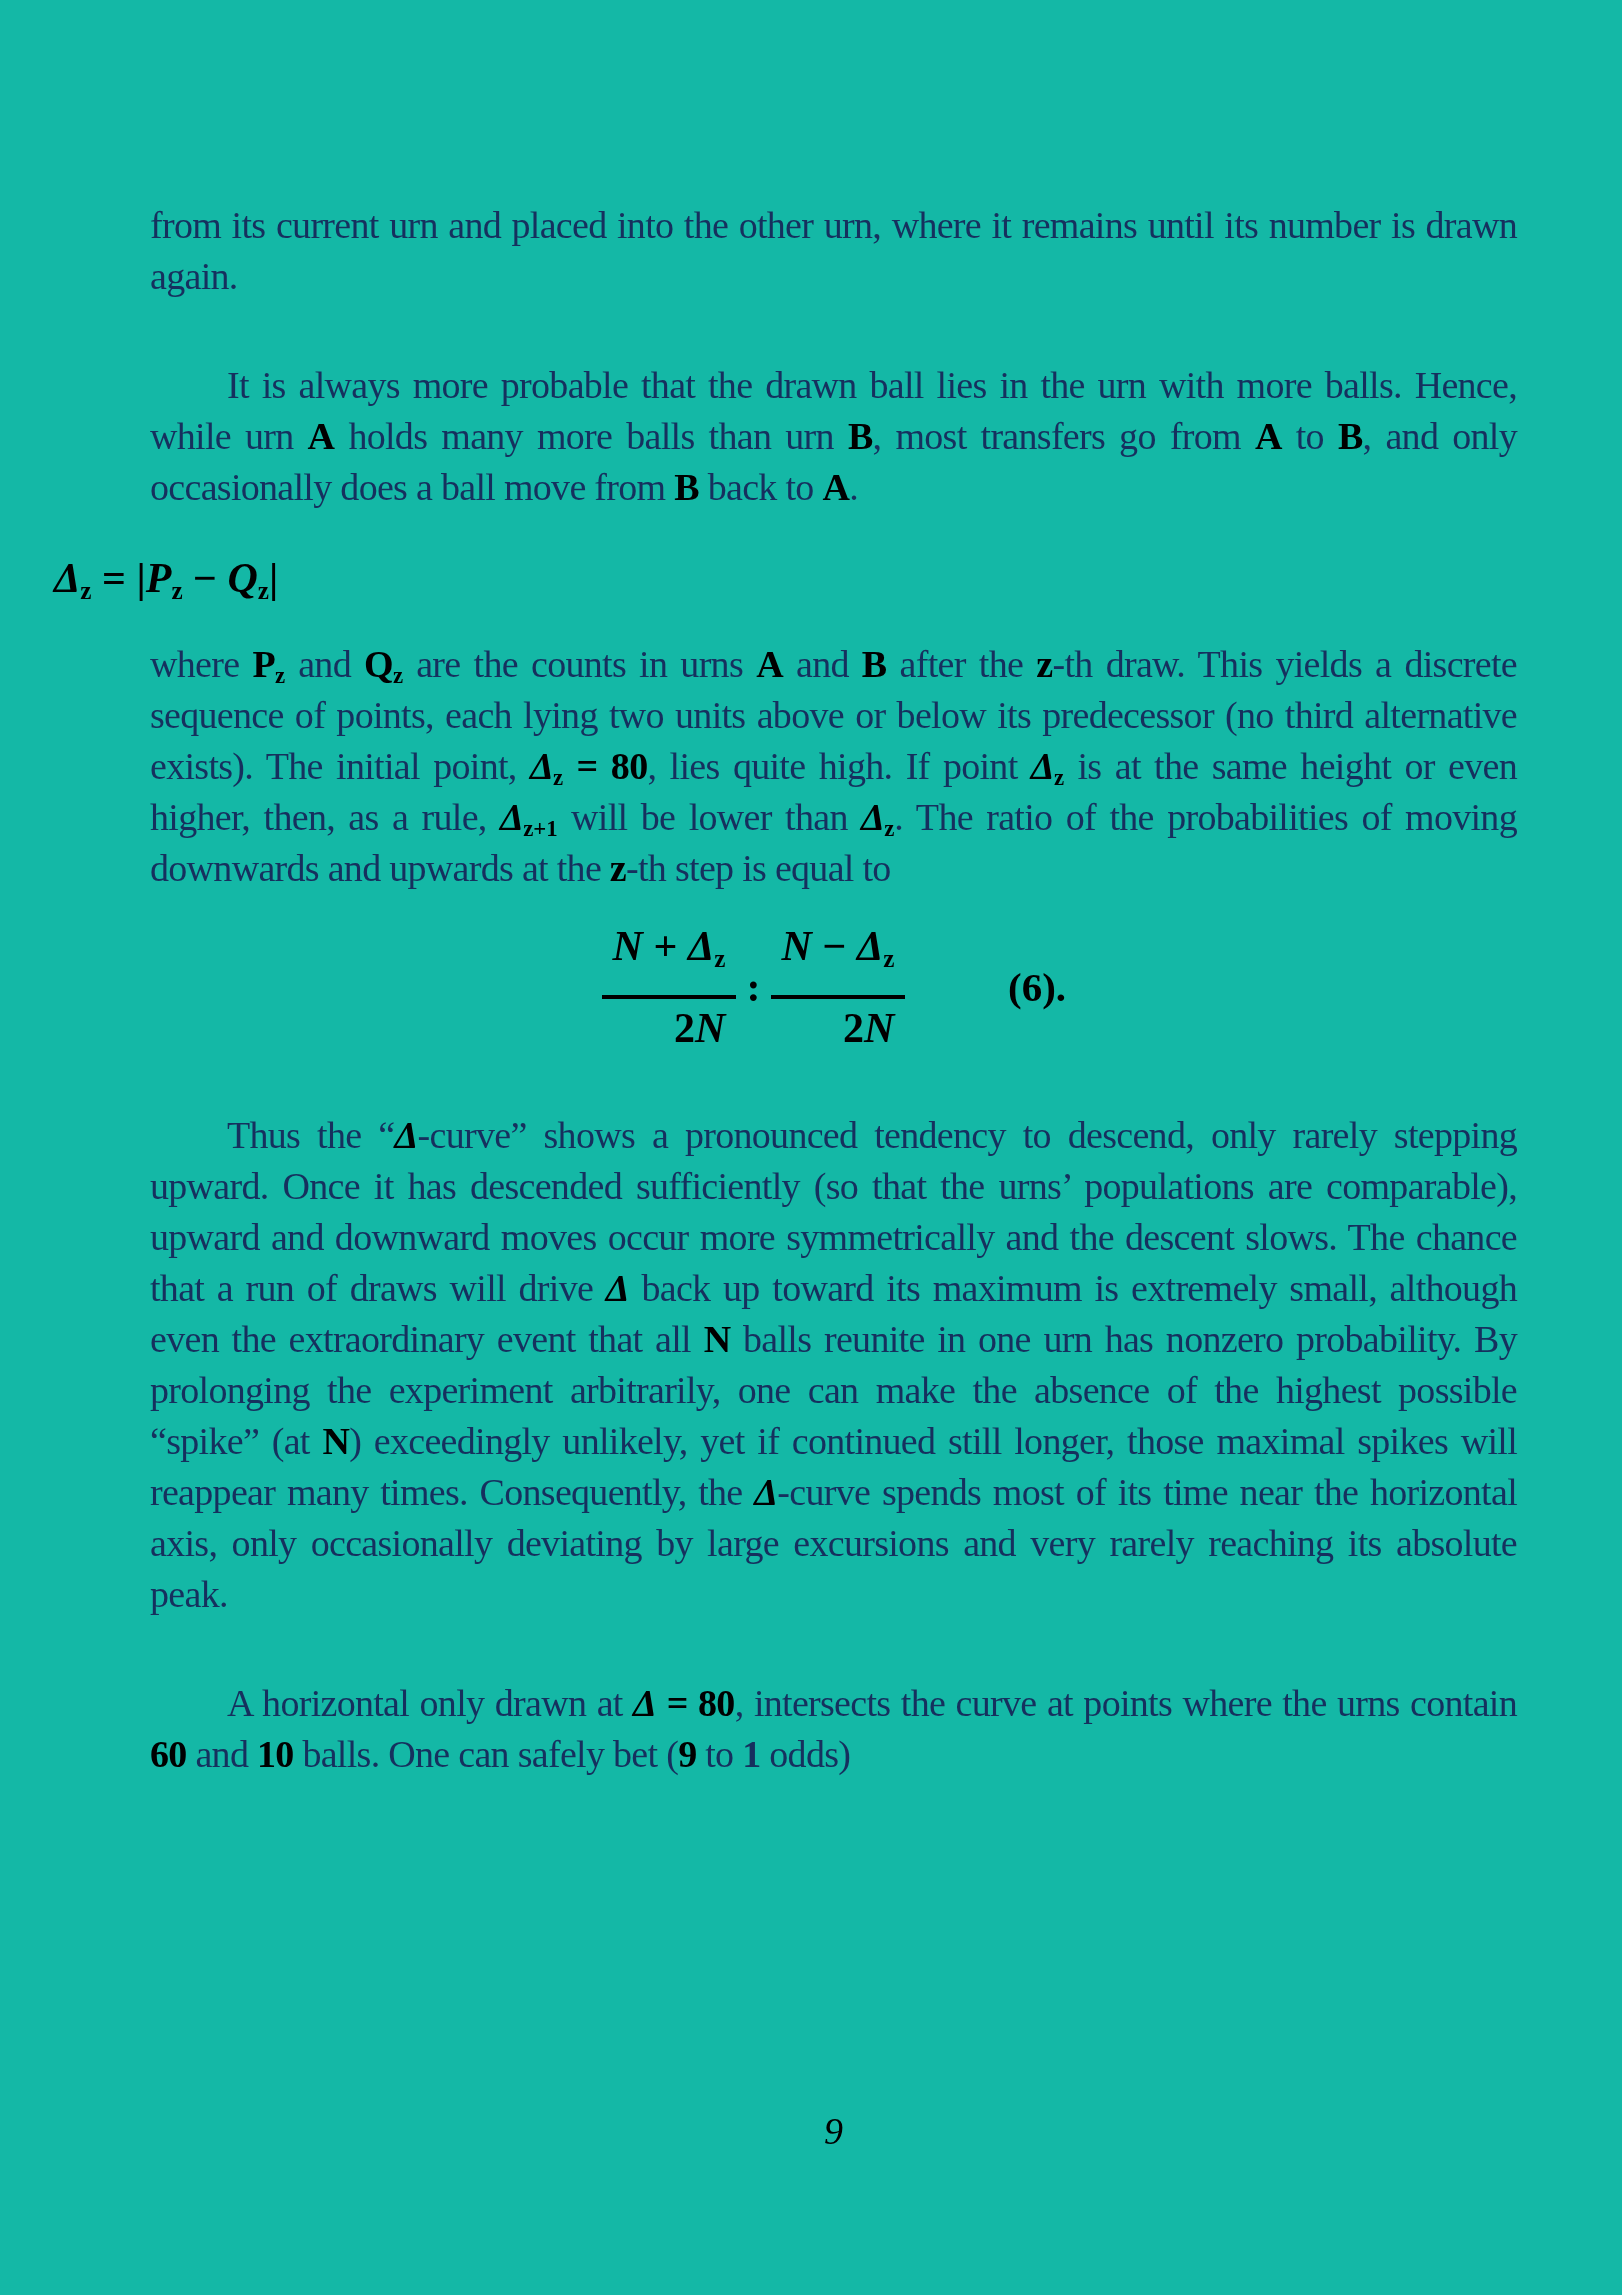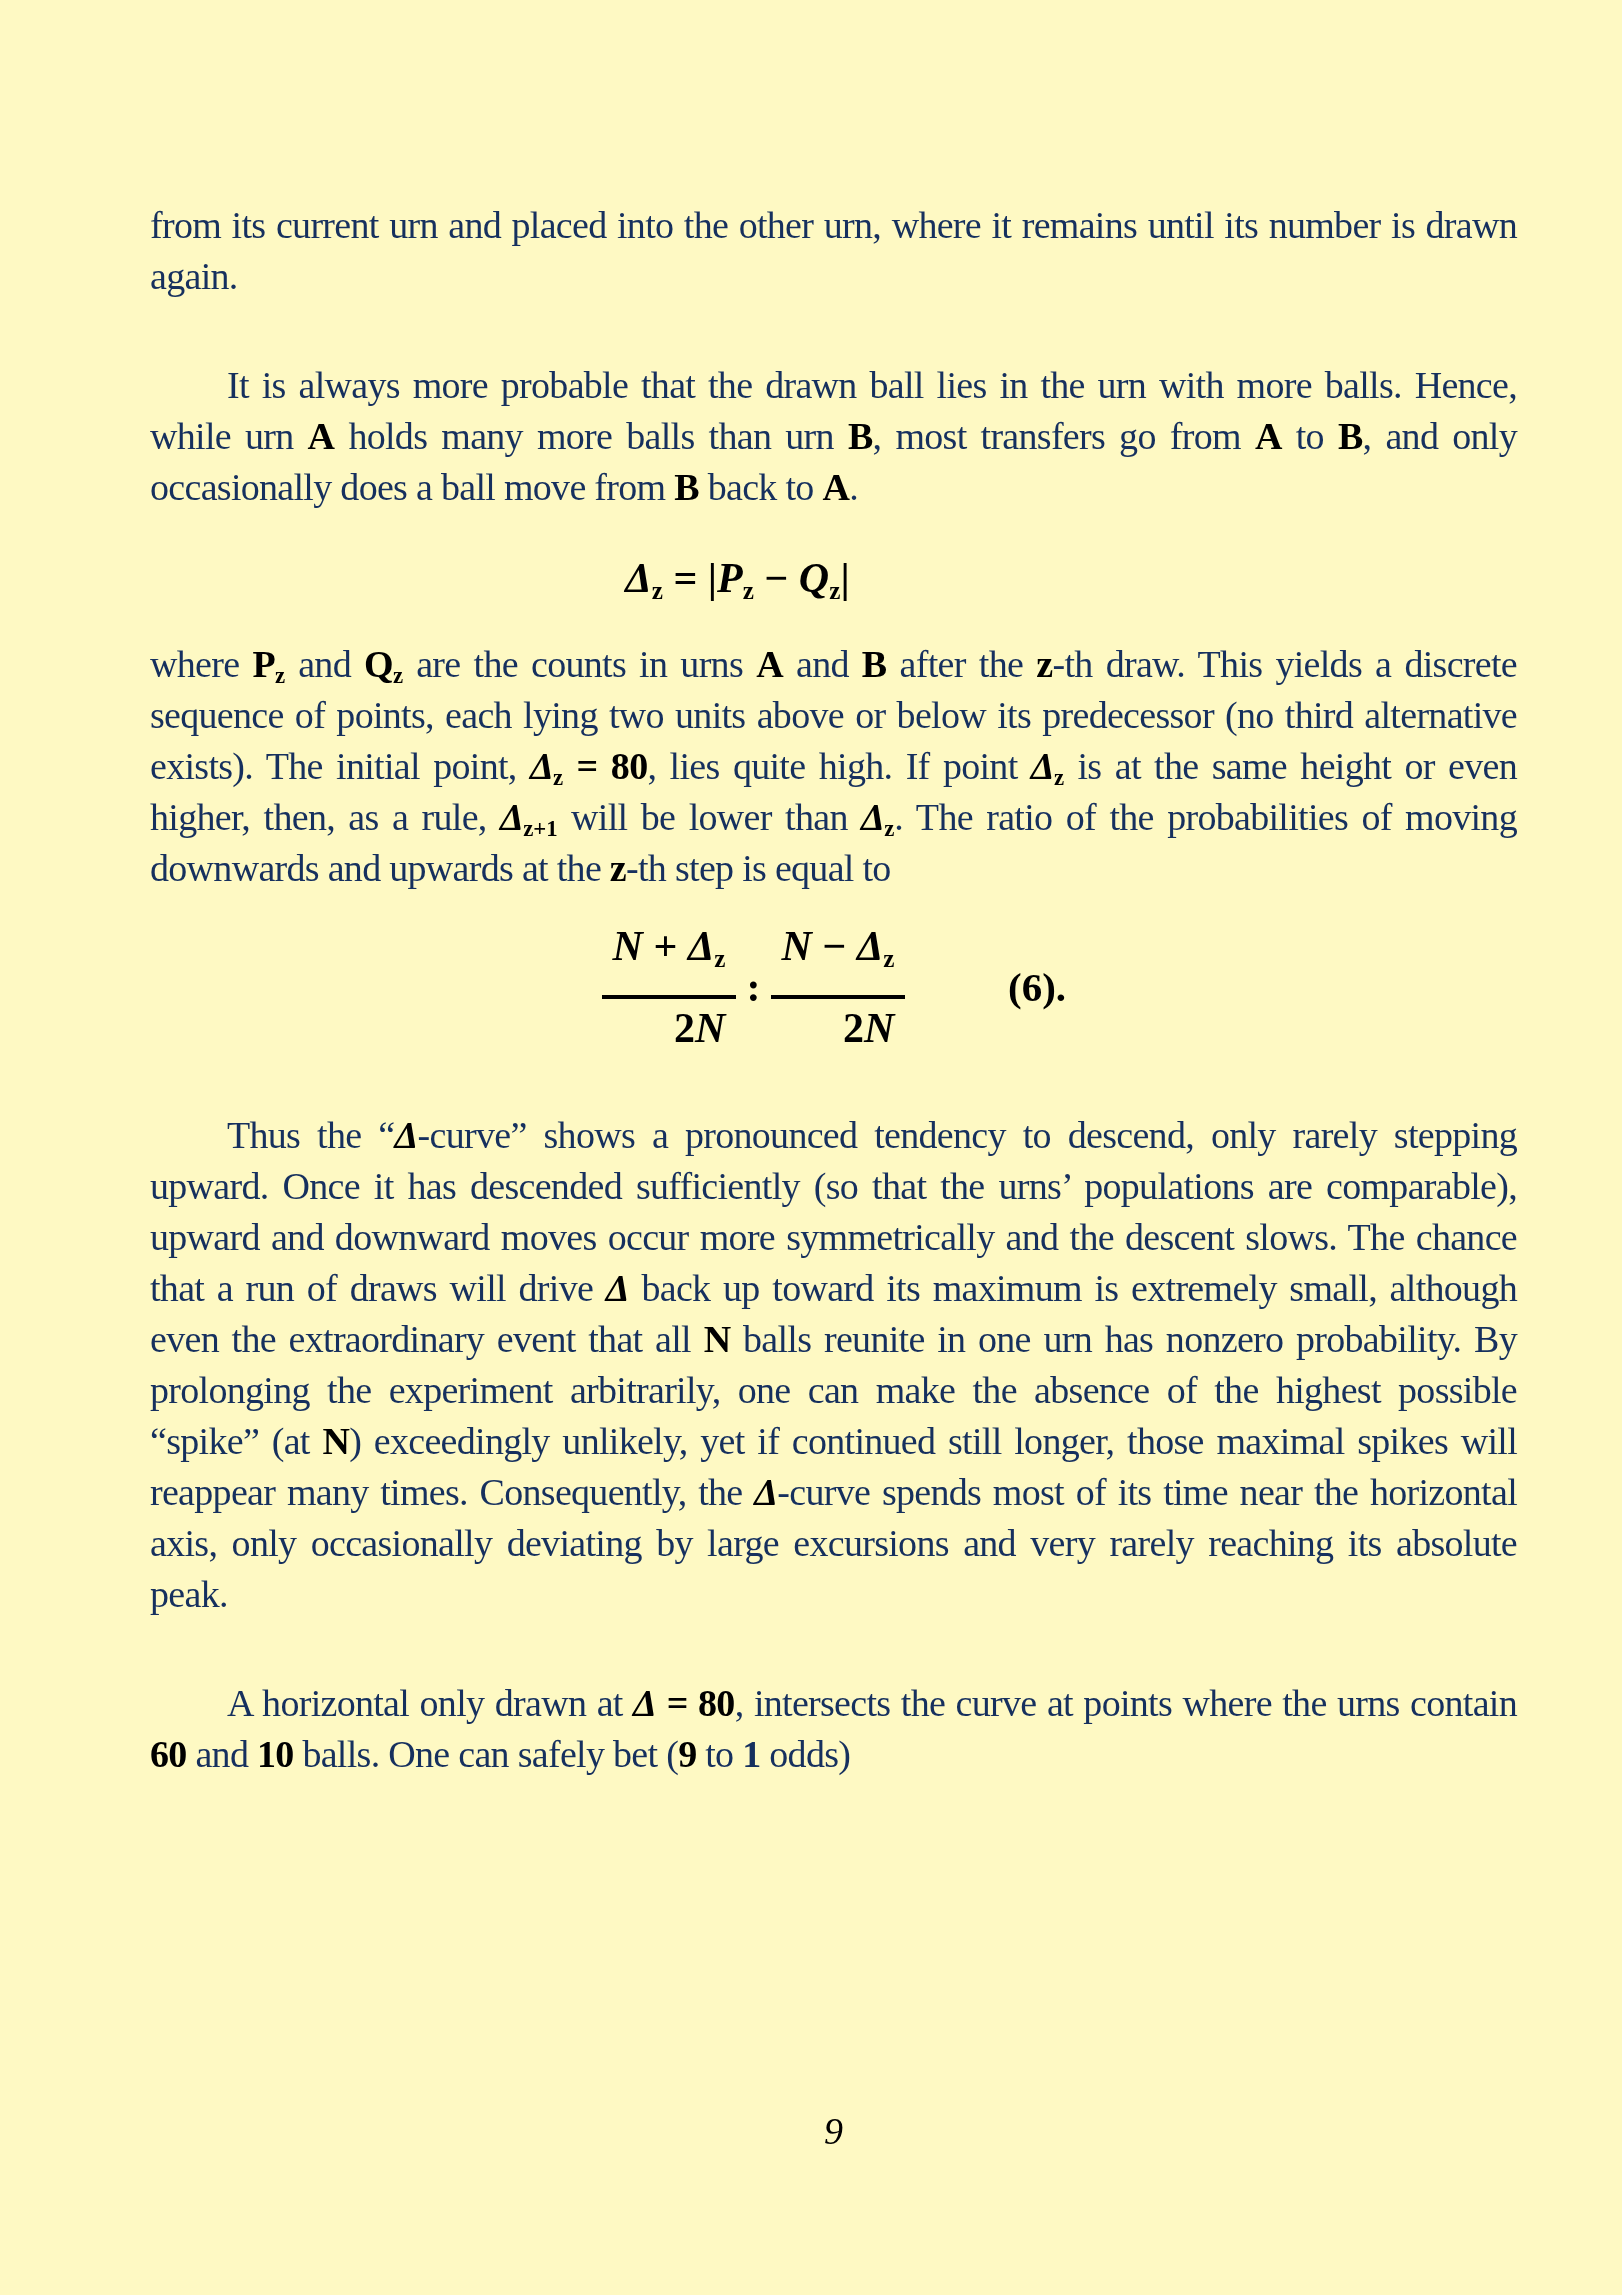--- a/index.html
+++ b/index.html
@@ -1,20 +1,20 @@
 <!DOCTYPE html>
 <html style="font-size:10.5px"><head>
 <meta charset="utf-8">
 <style>
   html,body{margin:0;padding:0;background:#ffffff;}
   .page{
     position:relative;
     width:1623px;
     height:2295px;
-    background:#fef9c3;
+    background:#14b8a6;
     overflow:hidden;
     font-family:"Liberation Serif","DejaVu Serif",serif;
   }
   .content{
     position:absolute;
     left:150px;
     top:200px;
     width:1367px;
     color:#16305e;
     font-size:38px;
@@ -24,21 +24,21 @@
   }
   .para{margin:0;}
   .para.gap{margin-top:58px;}
   .para.indent{text-indent:77px;}
   .m{color:#000000;font-weight:700;}
   .nb{font-weight:700;}
   .it{font-style:italic;}
   .sub{font-size:0.6em;line-height:0;vertical-align:-0.28em;letter-spacing:0;}
   .formula{
     margin:38px 0 33px;
-    text-align:center;
+    text-align:left;
     color:#000000;
     font-weight:700;
     font-size:42px;
     line-height:55px;
     letter-spacing:0;
   }
   .formula-inner{display:inline-block;transform:translateX(-96px);}
   .formula2{
     position:relative;
     margin:27.5px 0 34px;

